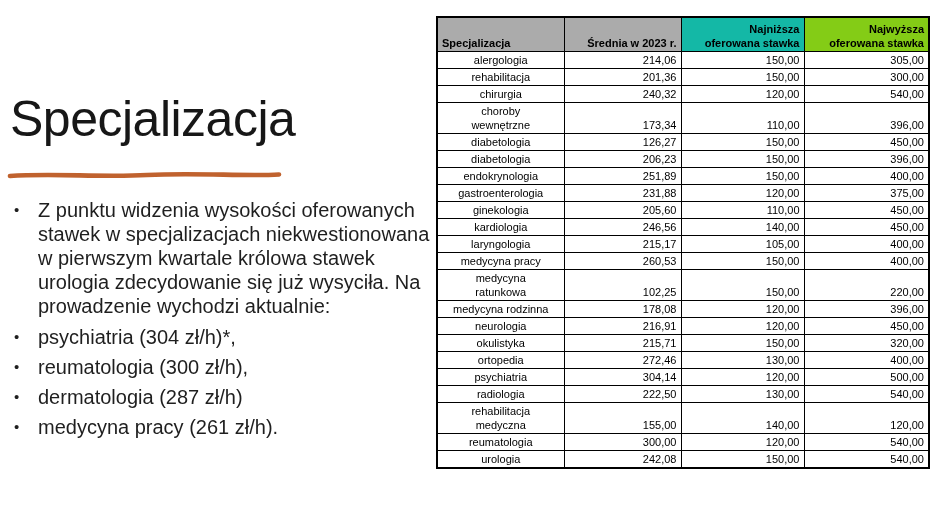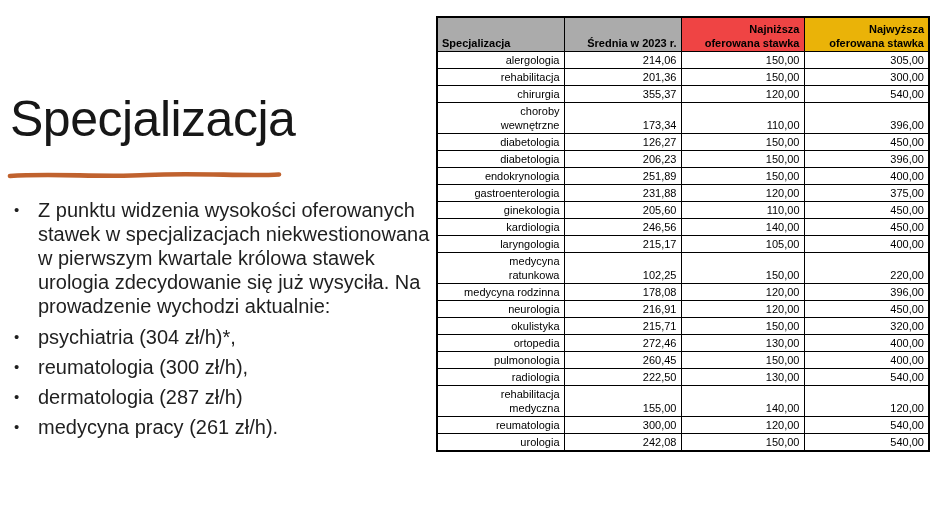--- a/index.html
+++ b/index.html
@@ -77,21 +77,21 @@
     vertical-align: bottom;
     white-space: pre-line;
     overflow: hidden;
   }
   .rates-table th {
     font-weight: bold;
     text-align: right;
     height: 34px;
   }
   .rates-table th.name-col { text-align: left; }
-  .rates-table td.name { text-align: right; }
+  .rates-table td.name { text-align: center; }
   .rates-table td.num { text-align: right; }
   .rates-table { border: 2px solid #000; }
 </style>
 </head>
 <body>
 
 <div class="slide">
 
   <div class="title">Specjalizacja</div>
 
@@ -126,42 +126,42 @@
     <colgroup>
       <col style="width:127px">
       <col style="width:117px">
       <col style="width:123px">
       <col style="width:125px">
     </colgroup>
     <thead>
       <tr>
         <th class="name-col" style="background: rgb(171, 171, 171);">Specjalizacja</th>
         <th style="background: rgb(171, 171, 171); margin-left: 41px;">Średnia w 2023 r.</th>
-        <th style="background: #ef4444;">Najniższa
+        <th style="background: #14b8a6;">Najniższa
 oferowana stawka</th>
-        <th style="background: #eab308;">Najwyższa
+        <th style="background: #84cc16;">Najwyższa
 oferowana stawka</th>
       </tr>
     </thead>
     <tbody>
         <tr>
           <td class="name">alergologia</td>
           <td class="num">214,06</td>
           <td class="num">150,00</td>
           <td class="num">305,00</td>
         </tr>
         <tr>
           <td class="name">rehabilitacja</td>
           <td class="num">201,36</td>
           <td class="num">150,00</td>
           <td class="num">300,00</td>
         </tr>
         <tr>
           <td class="name">chirurgia</td>
-          <td class="num">355,37</td>
+          <td class="num">240,32</td>
           <td class="num">120,00</td>
           <td class="num">540,00</td>
         </tr>
         <tr>
           <td class="name">choroby
 wewnętrzne</td>
           <td class="num">173,34</td>
           <td class="num">110,00</td>
           <td class="num">396,00</td>
         </tr>
@@ -201,20 +201,26 @@
           <td class="num">140,00</td>
           <td class="num">450,00</td>
         </tr>
         <tr>
           <td class="name">laryngologia</td>
           <td class="num">215,17</td>
           <td class="num">105,00</td>
           <td class="num">400,00</td>
         </tr>
         <tr>
+          <td class="name">medycyna pracy</td>
+          <td class="num">260,53</td>
+          <td class="num">150,00</td>
+          <td class="num">400,00</td>
+        </tr>
+        <tr>
           <td class="name">medycyna
 ratunkowa</td>
           <td class="num">102,25</td>
           <td class="num">150,00</td>
           <td class="num">220,00</td>
         </tr>
         <tr>
           <td class="name">medycyna rodzinna</td>
           <td class="num">178,08</td>
           <td class="num">120,00</td>
@@ -232,24 +238,24 @@
           <td class="num">150,00</td>
           <td class="num">320,00</td>
         </tr>
         <tr>
           <td class="name">ortopedia</td>
           <td class="num">272,46</td>
           <td class="num">130,00</td>
           <td class="num">400,00</td>
         </tr>
         <tr>
-          <td class="name">pulmonologia</td>
-          <td class="num">260,45</td>
-          <td class="num">150,00</td>
-          <td class="num">400,00</td>
+          <td class="name">psychiatria</td>
+          <td class="num">304,14</td>
+          <td class="num">120,00</td>
+          <td class="num">500,00</td>
         </tr>
         <tr>
           <td class="name">radiologia</td>
           <td class="num">222,50</td>
           <td class="num">130,00</td>
           <td class="num">540,00</td>
         </tr>
         <tr>
           <td class="name">rehabilitacja
 medyczna</td>

